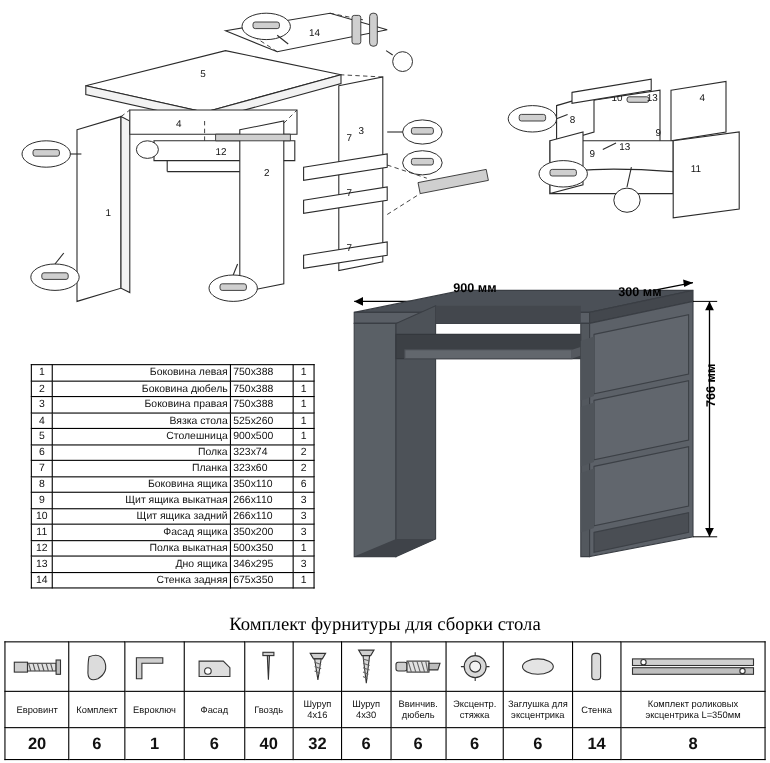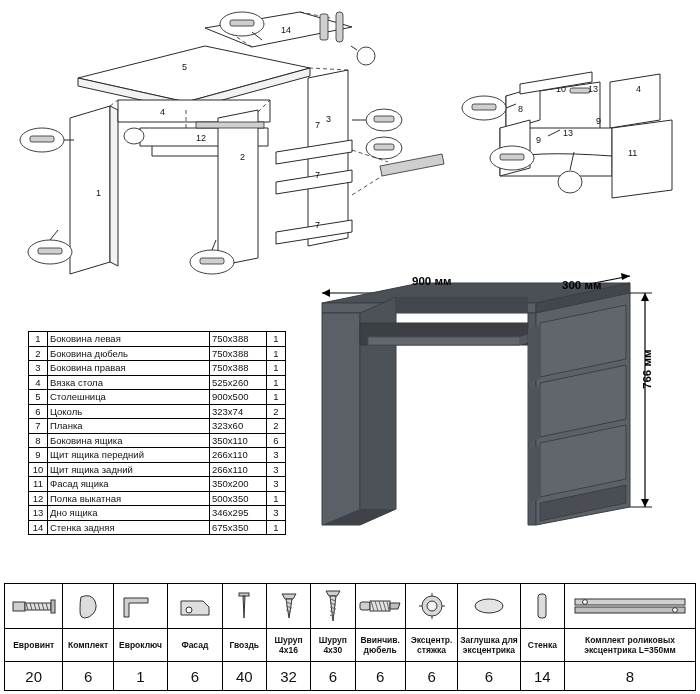--- a/index.html
+++ b/index.html
@@ -17,48 +17,48 @@
   
   .parts-table{
     position:absolute;left:28px;top:331px;width:258px;
     border-collapse:collapse;font-size:9.5px;
   }
   .parts-table td{
     border:1px solid #000;padding:0 2px;height:13.5px;line-height:13px;
     white-space:nowrap;
   }
   .parts-table td.num{width:14px;text-align:center;}
-  .parts-table td.name{text-align:left;}
+  .parts-table td.name{text-align:right;}
   .parts-table td.size{width:52px;text-align:left;}
   .parts-table td.qty{width:14px;text-align:center;}
 
   
-  .desk-wrap{position:absolute;left:300px;top:271px;width:390px;height:300px;}
+  .desk-wrap{position:absolute;left:300px;top:252px;width:390px;height:300px;}
   .desk-wrap svg{position:absolute;left:0;top:0;}
   .dim-label{
     position:absolute;font-size:11.5px;font-weight:bold;color:#000;
     font-family:"Liberation Sans", sans-serif;
   }
   .dim-900{left:112px;top:4px;}
   .dim-500{left:262px;top:8px;}
   .dim-766{left:341px;top:118px;transform:rotate(-90deg);transform-origin:left top;}
 
   
   .kit-title{
     position:absolute;left:0;top:558px;width:700px;text-align:center;
     font-family:"Liberation Serif", serif;font-size:17px;color:#000;
   }
   .kit{
     position:absolute;left:4px;top:583px;width:692px;
     border-collapse:collapse;table-layout:fixed;
   }
   .kit td{border:1px solid #000;text-align:center;vertical-align:middle;}
   .kit tr.icons td{height:42px;}
-  .kit tr.names td{height:30px;font-size:8.5px;line-height:10px;padding:1px;font-weight:bold;}
-  .kit tr.counts td{height:26px;font-size:15px;font-weight:normal;}
+  .kit tr.names td{height:30px;font-size:8.5px;line-height:10px;padding:1px;}
+  .kit tr.counts td{height:26px;font-size:15px;font-weight:bold;}
   .kit .ic{display:block;margin:0 auto;}
 </style>
 </head>
 <body>
 
 <div class="root">
 
   <div class="diagram">
     <svg width="700" height="285" viewBox="0 0 700 285">
       <defs>
@@ -219,39 +219,39 @@
         <td class="qty">1</td>
       </tr>
       <tr>
         <td class="num">5</td>
         <td class="name">Столешница</td>
         <td class="size">900х500</td>
         <td class="qty">1</td>
       </tr>
       <tr>
         <td class="num">6</td>
-        <td class="name">Цоколь</td>
+        <td class="name">Полка</td>
         <td class="size">323х74</td>
         <td class="qty">2</td>
       </tr>
       <tr>
         <td class="num">7</td>
         <td class="name">Планка</td>
         <td class="size">323х60</td>
         <td class="qty">2</td>
       </tr>
       <tr>
         <td class="num">8</td>
         <td class="name">Боковина ящика</td>
         <td class="size">350х110</td>
         <td class="qty">6</td>
       </tr>
       <tr>
         <td class="num">9</td>
-        <td class="name">Щит ящика передний</td>
+        <td class="name">Щит ящика выкатная</td>
         <td class="size">266х110</td>
         <td class="qty">3</td>
       </tr>
       <tr>
         <td class="num">10</td>
         <td class="name">Щит ящика задний</td>
         <td class="size">266х110</td>
         <td class="qty">3</td>
       </tr>
       <tr>
@@ -328,20 +328,21 @@
       <polygon points="345,22 341,30 349,30" fill="#000"></polygon>
       <polygon points="345,236 341,228 349,228" fill="#000"></polygon>
       <line class="dimthin" x1="330" y1="22" x2="352" y2="22"></line>
       <line class="dimthin" x1="330" y1="236" x2="352" y2="236"></line>
     </svg>
     <div class="dim-label dim-900">900 мм</div>
     <div class="dim-label dim-500">300 мм</div>
     <div class="dim-label dim-766">766 мм</div>
   </div>
 
+  <div class="kit-title">Комплект фурнитуры для сборки стола</div>
 
   <table class="kit">
     <colgroup>
       <col style="width:58px">
         <col style="width:50px">
         <col style="width:54px">
         <col style="width:54px">
       <col style="width:44px">
         <col style="width:44px">
         <col style="width:44px">

